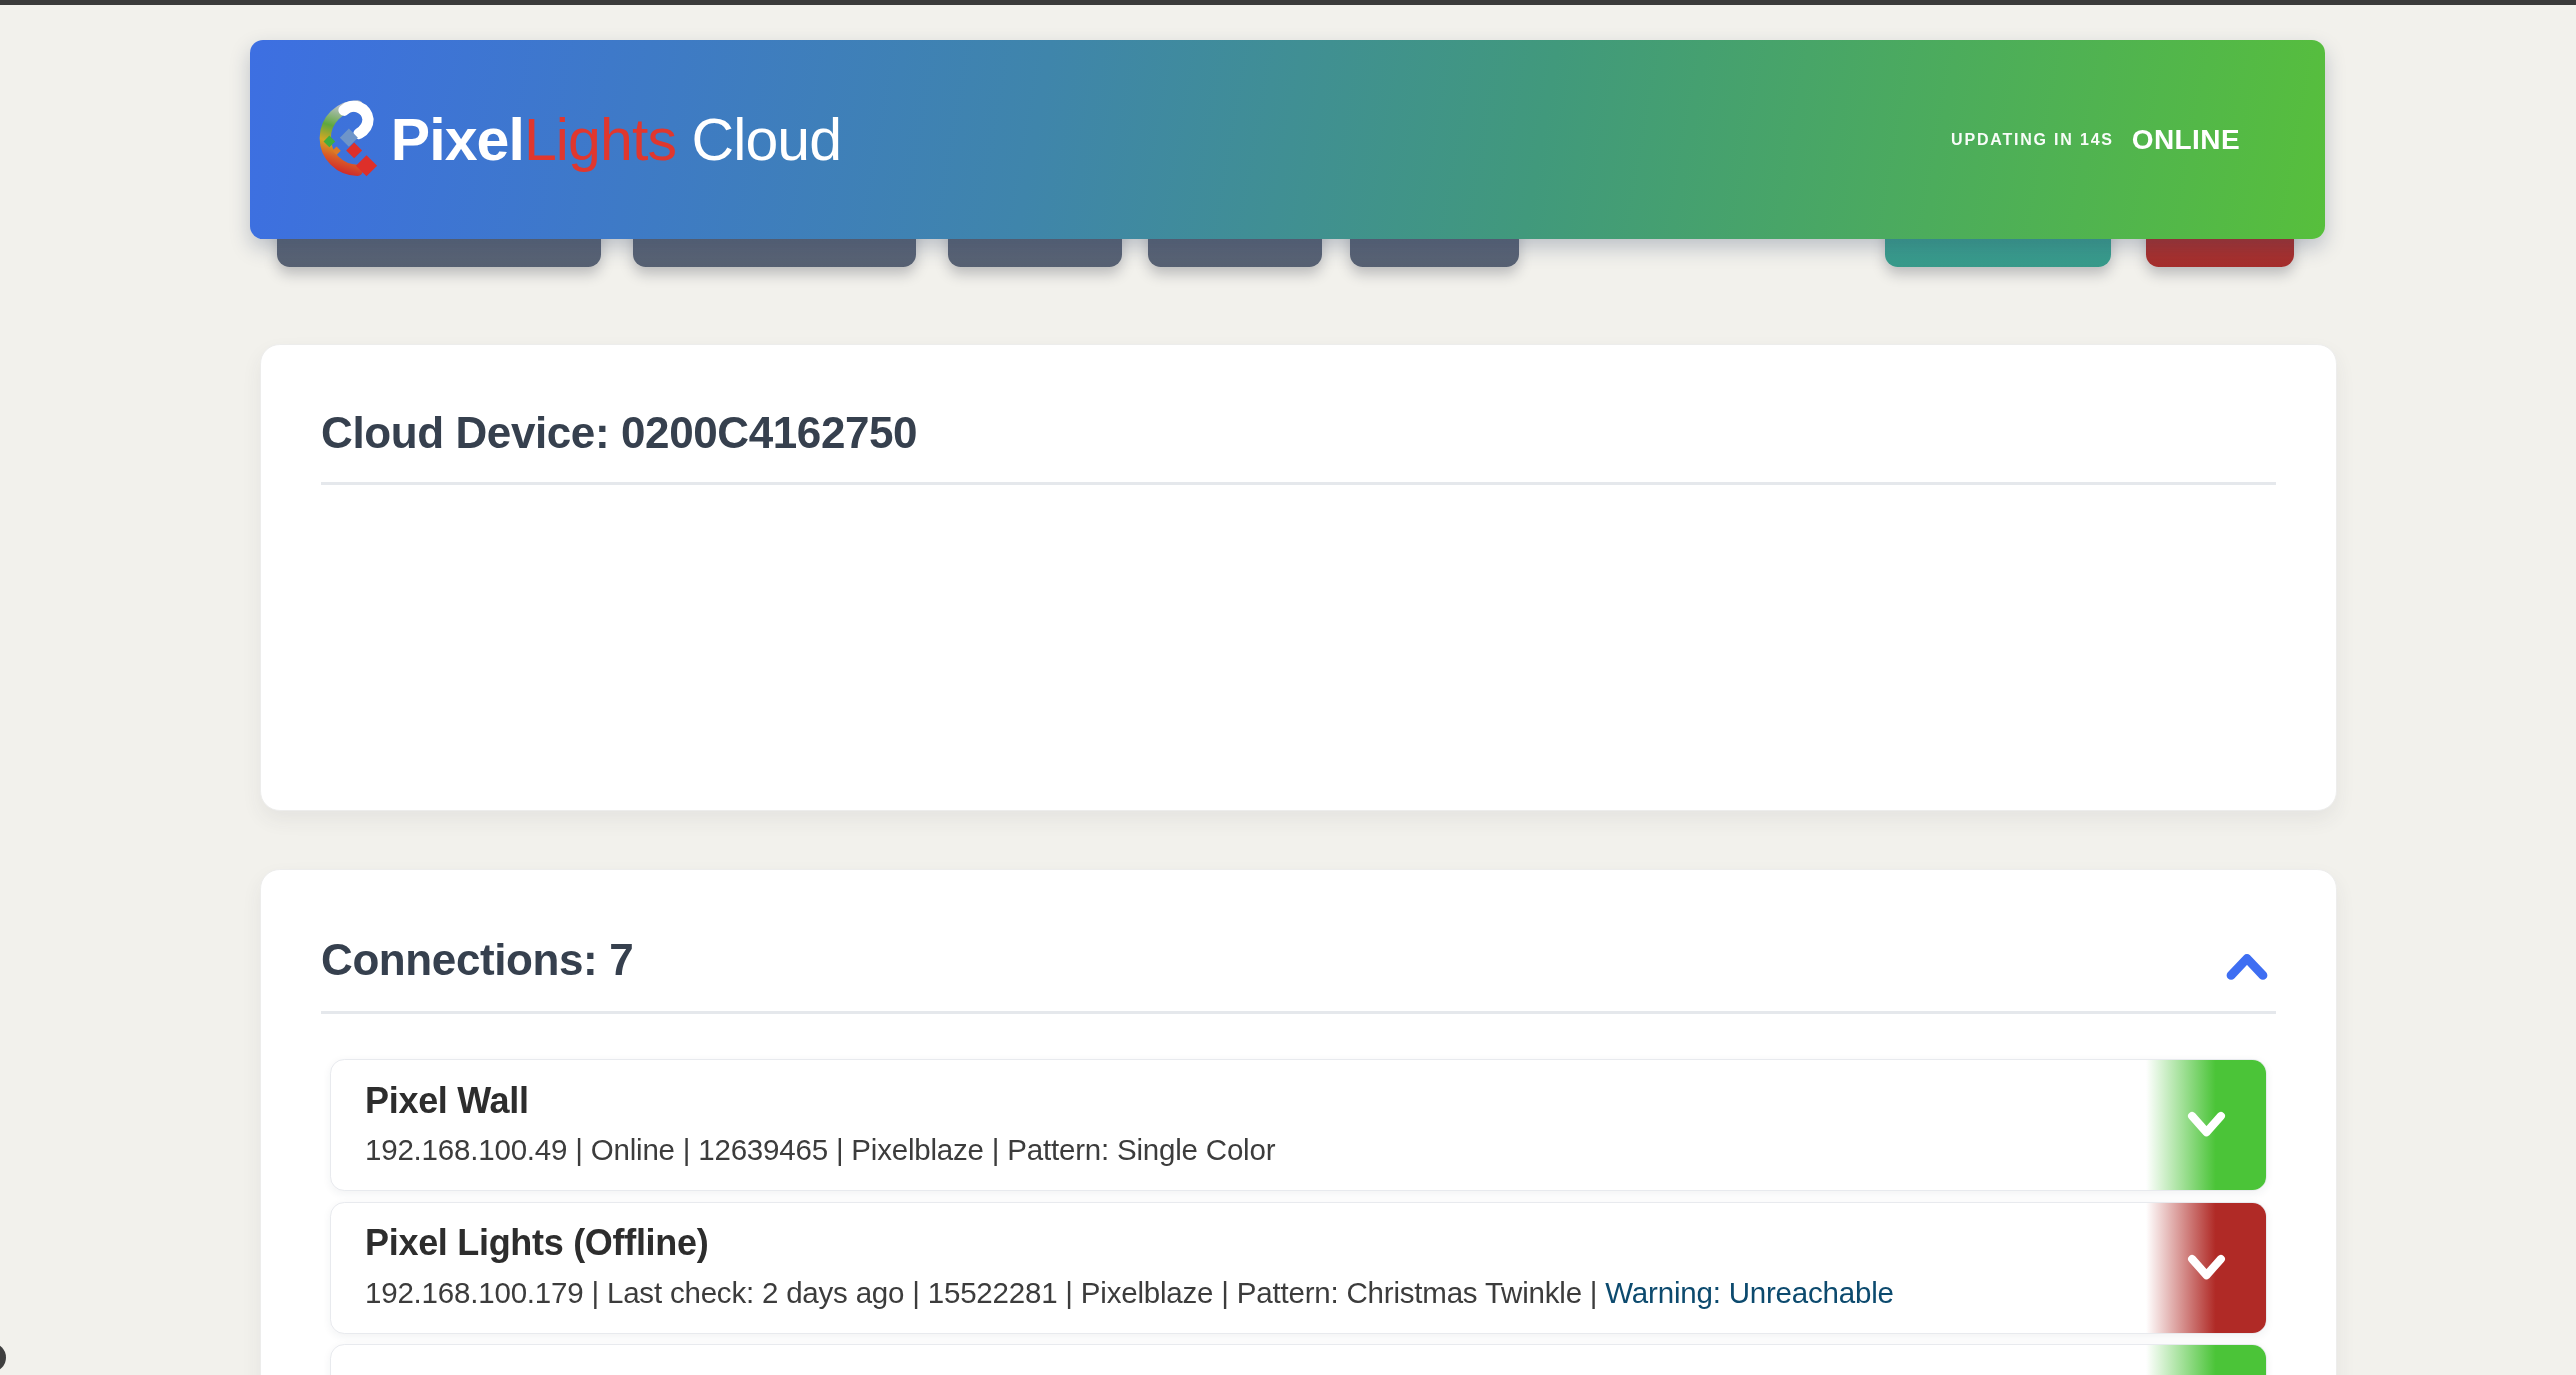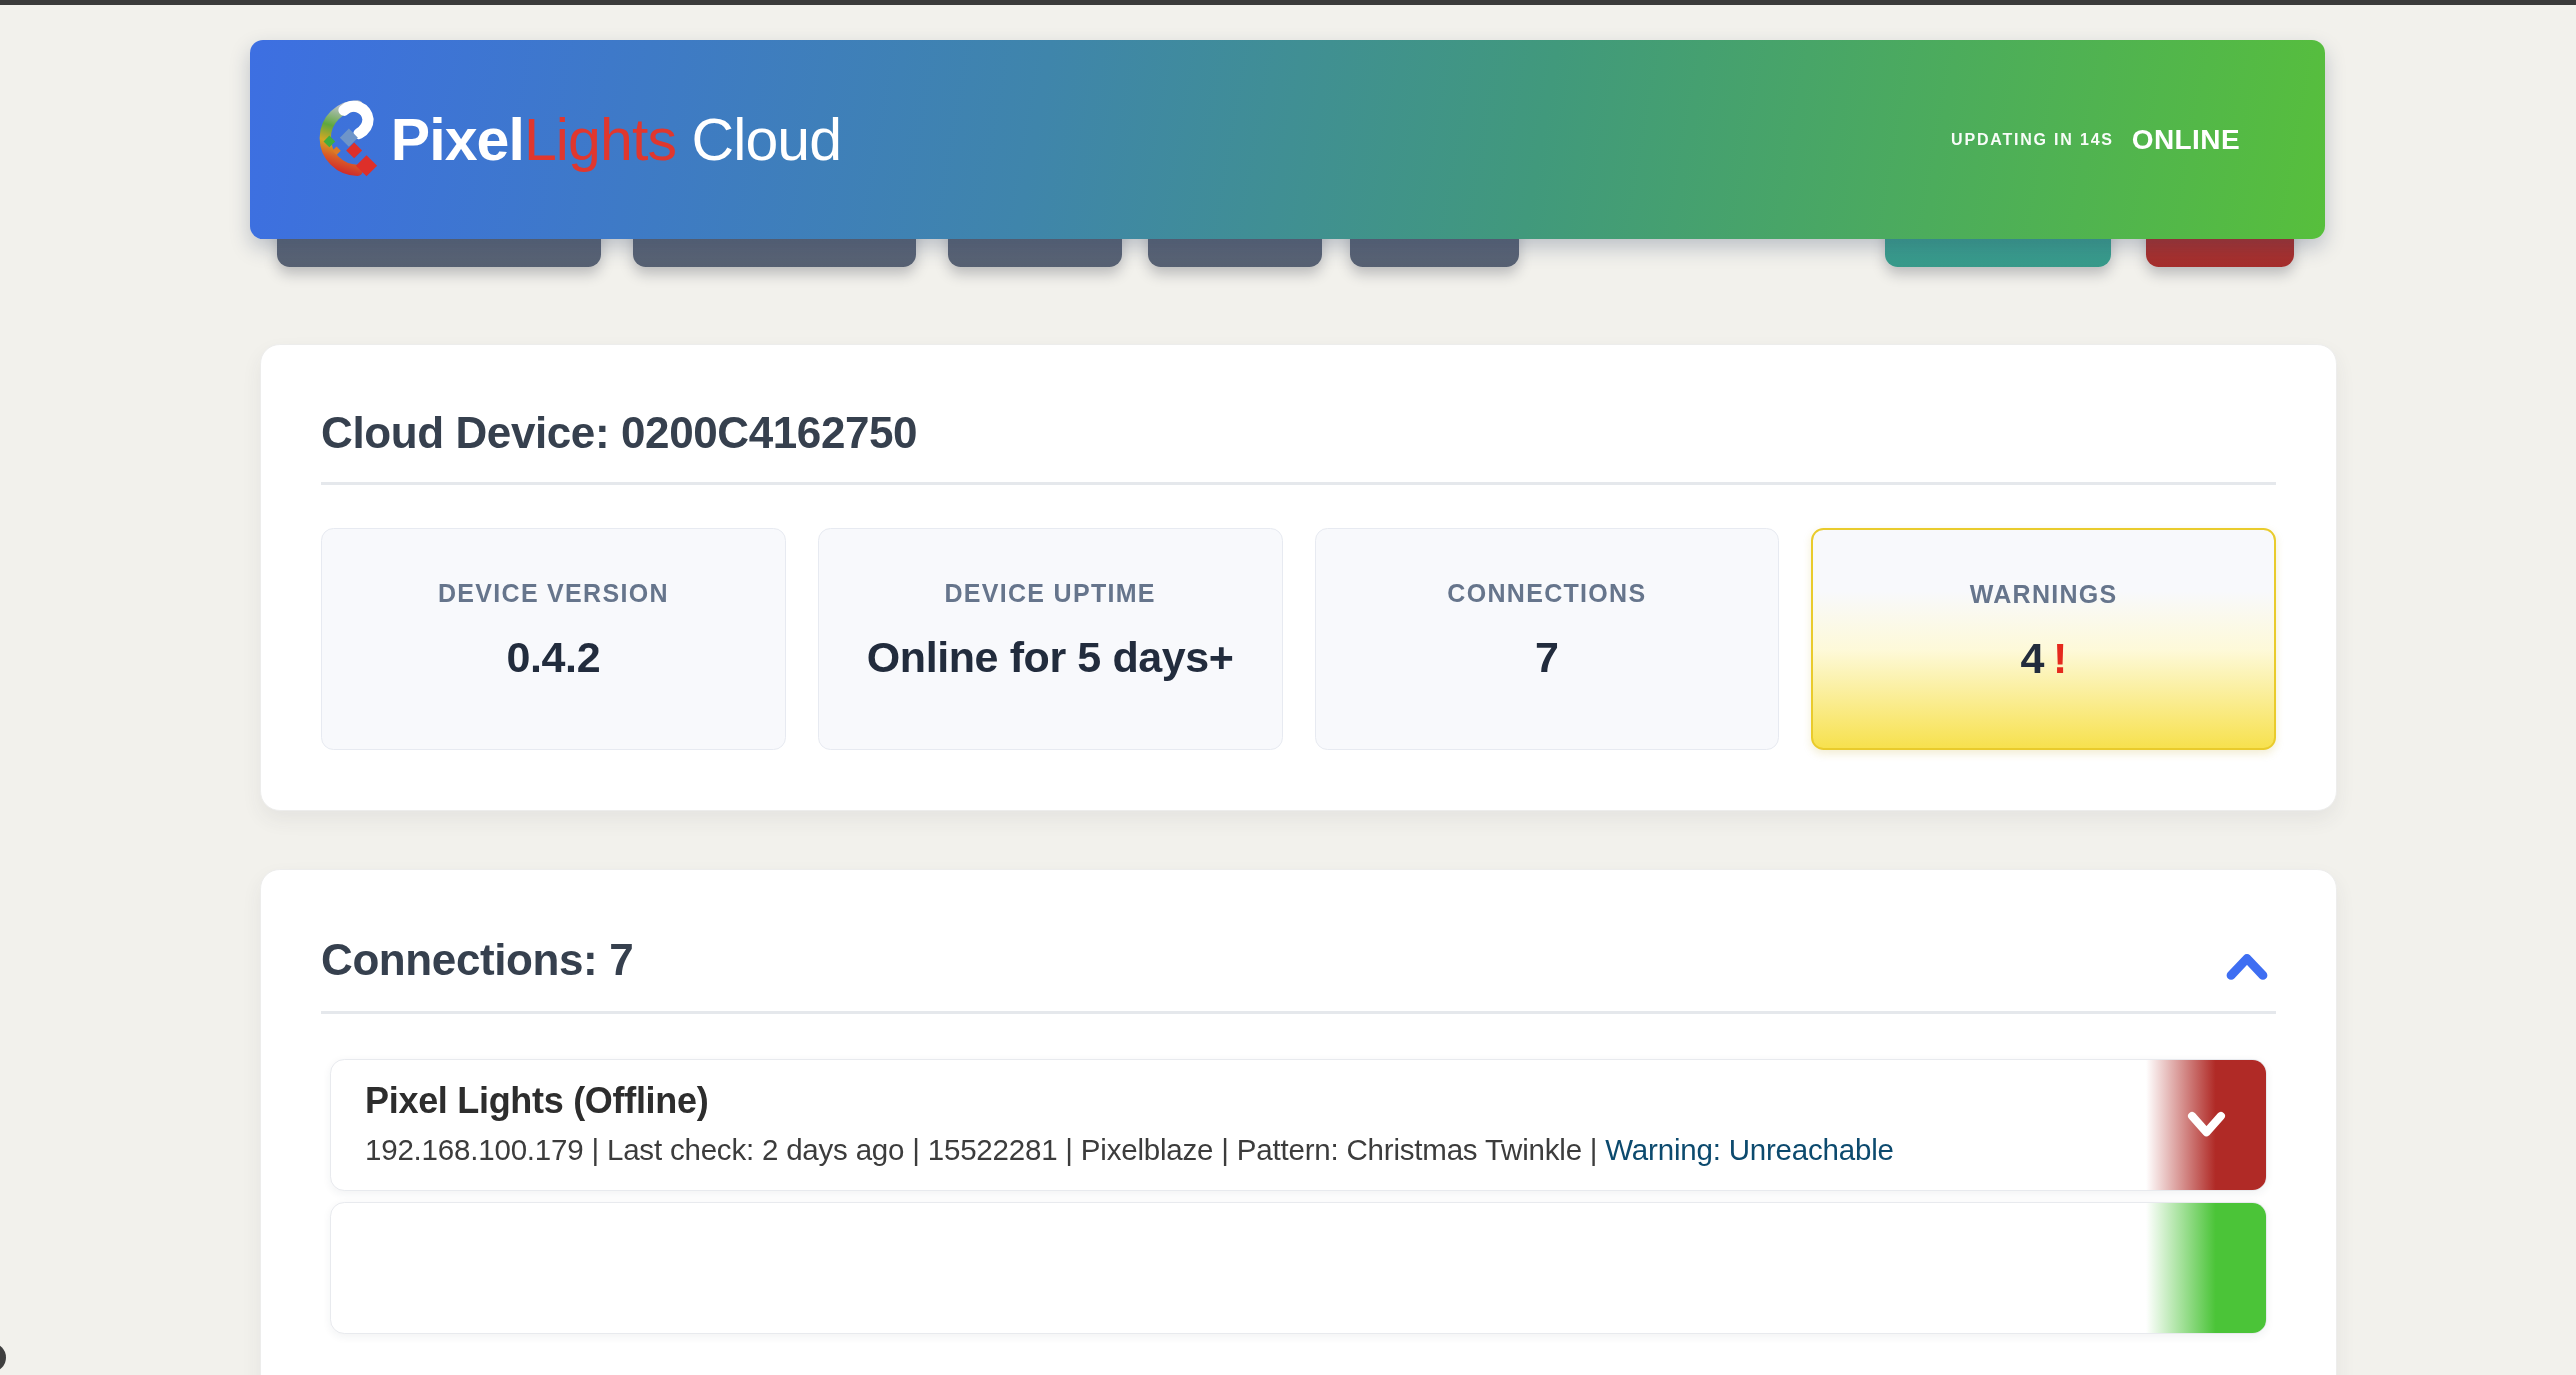--- a/index.html
+++ b/index.html
@@ -140,51 +140,42 @@
     </div>
     <div class="hdr-status">
       <span class="updating">UPDATING IN 14S</span>
       <span class="online">ONLINE</span>
     </div>
   </div>
 
   <div class="card card1">
     <div class="card-title">Cloud Device: 0200C4162750</div>
     <div class="divider"></div>
-    <div class="tiles">
-      <div class="tile">
-        <div class="tile-label">DEVICE VERSION</div>
-        <div class="tile-value">0.4.2</div>
-      </div>
-      <div class="tile">
-        <div class="tile-label">DEVICE UPTIME</div>
-        <div class="tile-value">Online for 5 days+</div>
-      </div>
-      <div class="tile">
-        <div class="tile-label">CONNECTIONS</div>
-        <div class="tile-value">7</div>
-      </div>
-      <div class="tile warn">
-        <div class="tile-label">WARNINGS</div>
-        <div class="tile-value"><span>4</span><span class="exclaim">!</span></div>
-      </div>
-    </div>
   </div>
 
   <div class="card card2">
     <div class="card-title">Connections: 7</div>
     <button class="collapse-btn">
       <svg viewBox="0 0 56 44" width="50" height="39">
         <polyline points="10,32 28,13 46,32" fill="none" stroke="#3e6ef2" stroke-width="10" stroke-linecap="round" stroke-linejoin="round"></polyline>
       </svg>
     </button>
     <div class="divider"></div>
 
     <div class="rows">
 
+      <div class="conn-row">
+        <div class="row-title">Pixel Wall</div>
+        <div class="row-detail"><span>192.168.100.49 | Online | 12639465 | Pixelblaze | Pattern: Single Color</span><span class="warn-text"></span></div>
+        <div class="row-accent green">
+          <svg viewBox="0 0 52 40" width="47" height="36">
+            <polyline points="10,10 26,28 42,10" fill="none" stroke="#ffffff" stroke-width="9" stroke-linecap="round" stroke-linejoin="round"></polyline>
+          </svg>
+        </div>
+      </div>
 
       <div class="conn-row">
         <div class="row-title">Pixel Lights (Offline)</div>
         <div class="row-detail"><span>192.168.100.179 | Last check: 2 days ago | 15522281 | Pixelblaze | Pattern: Christmas Twinkle | </span><span class="warn-text">Warning: Unreachable</span></div>
         <div class="row-accent red">
           <svg viewBox="0 0 52 40" width="47" height="36">
             <polyline points="10,10 26,28 42,10" fill="none" stroke="#ffffff" stroke-width="9" stroke-linecap="round" stroke-linejoin="round"></polyline>
           </svg>
         </div>
       </div>

